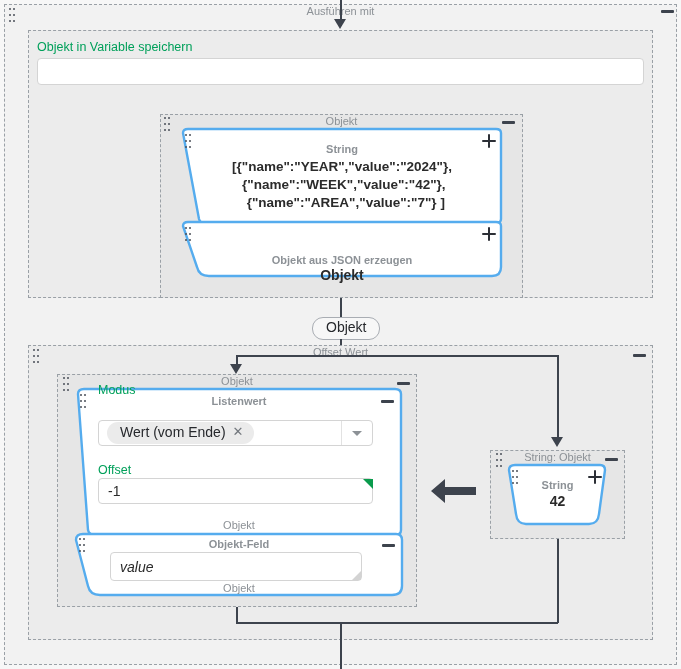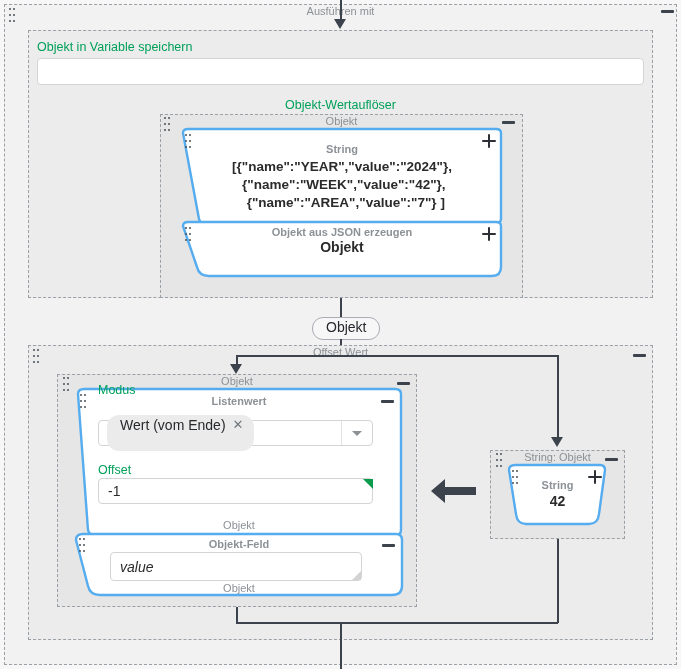--- a/index.html
+++ b/index.html
@@ -154,21 +154,21 @@
     border-radius: 4px;
     display: flex;
     align-items: center;
   }
   .tag {
     display: inline-flex;
     align-items: center;
     gap: 7px;
     background: #ebebeb;
     border-radius: 12px;
-    padding: 2px 11px 18px 13px;
+    padding: 2px 11px 4px 13px;
     margin-left: 8px;
     font-size: 14px;
     color: #26282c;
   }
   .tag .x {
     font-size: 13px;
     color: #72777d;
     line-height: 12px;
     cursor: pointer;
   }
@@ -237,21 +237,20 @@
 
   <div class="line vline" style="left:340px; top:0px; height:26px;"></div>
   <div class="arrowhead" style="left:334px; top:19px;"></div>
 
   <div class="group shade" style="left:28px; top:30px; width:625px; height:268px;"></div>
 
   <div class="field-label" style="left:37px; top:40px;">Objekt in Variable speichern</div>
 
   <div class="text-input" style="left:37px; top:58px; width:607px; height:27px;" title=""></div>
 
-  <div class="group-title green" style="position:absolute; left:0; right:0; top:98px; text-align:center;">Objekt-Wertauflöser</div>
 
   <div class="group shade2" style="left:160px; top:114px; width:363px; height:184px;">
     <div class="group-title">Objekt</div>
   </div>
   <div class="dots" style="left:164px; top:117px;">
     <i></i>
       <i></i>
       <i></i>
       <i></i>
       <i></i>
@@ -278,21 +277,21 @@
         <i></i>
     </div>
     <div class="plus-btn" style="left:304px; top:5px;"></div>
   </div>
 
   <div class="trap" style="left:177px; top:221px; width:330px; height:57px;">
     <svg viewBox="0 0 330 57" preserveAspectRatio="none">
       <path d="M6,5 Q6,1 11,1 L319,1 Q324,1 324,5 L324,46 Q324,55 315,55 L32,55 Q22,55 20,46 Z" fill="#ffffff" stroke="#55ACEE" stroke-width="2.4" stroke-linejoin="round"></path>
     </svg>
     <div class="trap-content">
-      <div class="trap-label" style="margin-top:4px;">Objekt aus JSON erzeugen</div>
+      <div class="trap-label" style="margin-top:32px;">Objekt aus JSON erzeugen</div>
       <div class="trap-value" style="margin-top:0px;">Objekt</div>
     </div>
     <div class="dots" style="left:8px; top:6px;">
       <i></i>
         <i></i>
         <i></i>
         <i></i>
         <i></i>
         <i></i>
     </div>

